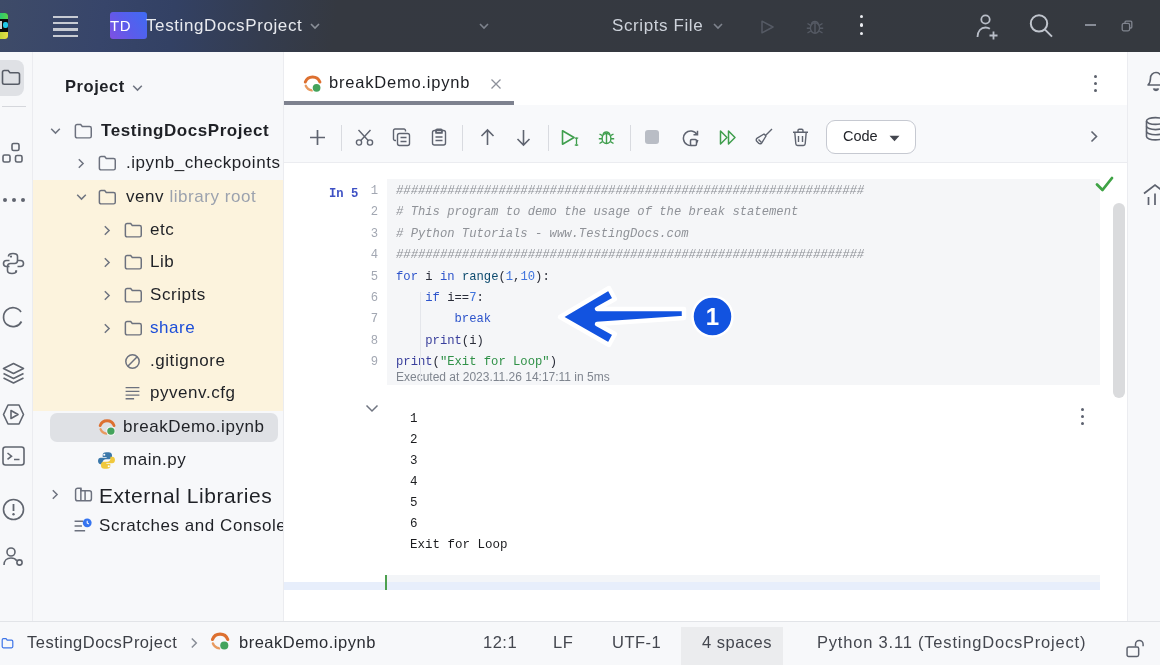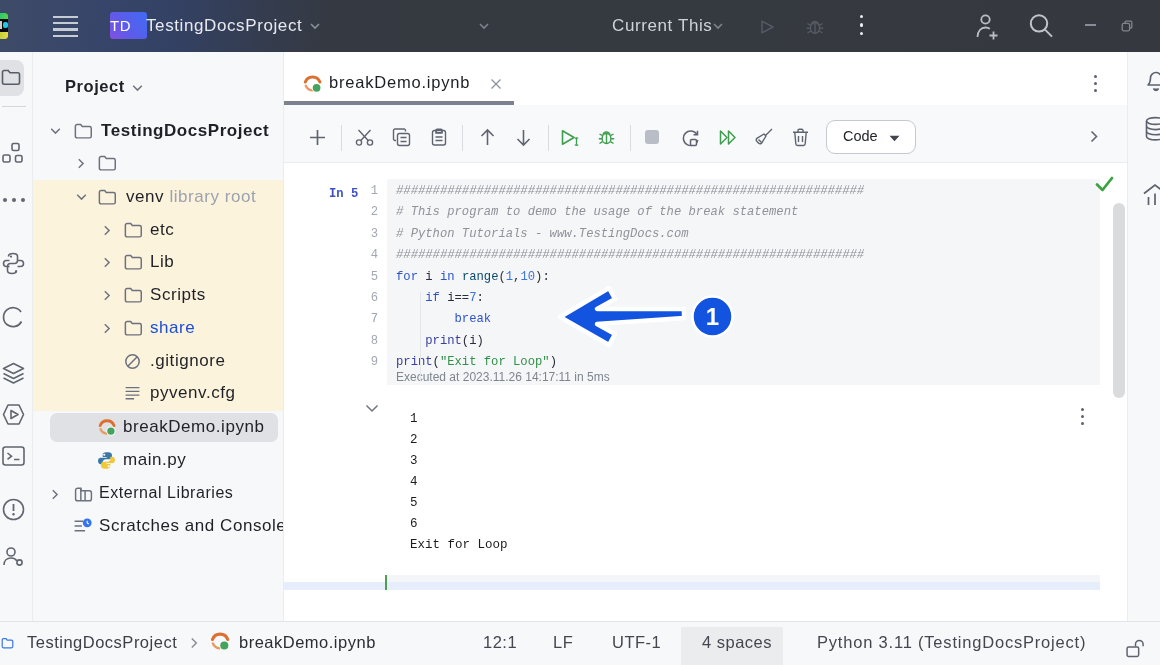--- a/index.html
+++ b/index.html
@@ -41,21 +41,21 @@
   <div class="abs" style="left:110px;top:12px;width:37px;height:27px;border-radius:3px;
     background:linear-gradient(55deg,#8050e2 0%,#5b5ceb 45%,#3f6bf3 100%);
     color:#fff;font-size:15px;text-align:left;line-height:28px;letter-spacing:0.5px;font-stretch:condensed">TD</div>
   <div class="abs tb-txt" style="left:146px;top:0;color:#e8eaef">TestingDocsProject</div>
   <svg class="abs" style="left:309px;top:22px" width="12" height="8" viewBox="0 0 12 8">
       <path d="M2 2l4 4 4-4" stroke="#8b9099" stroke-width="1.6" fill="none"></path>
     </svg>
   <svg class="abs" style="left:478px;top:22px" width="12" height="8" viewBox="0 0 12 8">
       <path d="M2 2l4 4 4-4" stroke="#7e838d" stroke-width="1.6" fill="none"></path>
     </svg>
-  <div class="abs tb-txt" style="left:612px;top:0;color:#ced3db">Current This</div>
+  <div class="abs tb-txt" style="left:612px;top:0;color:#ced3db">Scripts File</div>
   <svg class="abs" style="left:712px;top:22px" width="12" height="8" viewBox="0 0 12 8">
       <path d="M2 2l4 4 4-4" stroke="#7e838d" stroke-width="1.6" fill="none"></path>
     </svg>
 
   <svg class="abs" style="left:759px;top:19px" width="17" height="16" viewBox="0 0 17 16">
       <path d="M3 2.2l11 5.8-11 5.8z" stroke="#555a64" stroke-width="1.5" fill="none" stroke-linejoin="round"></path>
     </svg>
 
   <svg class="abs" style="left:805px;top:18px" width="20" height="18" viewBox="0 0 20 18">
     <g stroke="#555a64" stroke-width="1.4" fill="none">
@@ -199,20 +199,21 @@
     </div>
 <div class="abs" style="left:68px;top:69px;font-weight:bold;font-size:17px;letter-spacing:0.55px;color:#1f2126;white-space:nowrap">TestingDocsProject</div>
 <svg class="abs" style="left:44px;top:106px" width="8" height="11" viewBox="0 0 8 11">
       <path d="M1.8 1.2l4.3 4.3-4.3 4.3" stroke="#6f7480" stroke-width="1.5" fill="none"></path>
     </svg>
 <div class="abs" style="left:65px;top:103px">
       <svg width="18" height="16" viewBox="0 0 17 15">
         <path d="M1.3 3c0-.9.7-1.6 1.6-1.6h3.4l1.5 1.9h6.9c.9 0 1.6.7 1.6 1.6v7.5c0 .9-.7 1.6-1.6 1.6H2.9c-.9 0-1.6-.7-1.6-1.6z" stroke="#6c717e" stroke-width="1.4" fill="none"></path>
       </svg>
     </div>
+<div class="abs" style="left:93px;top:101px;font-size:17px;letter-spacing:0.55px;color:#1f2126;white-space:nowrap">.ipynb_checkpoints</div>
 <svg class="abs" style="left:43px;top:141px" width="11" height="8" viewBox="0 0 11 8">
       <path d="M1.2 1.8l4.3 4.3 4.3-4.3" stroke="#6f7480" stroke-width="1.5" fill="none"></path>
     </svg>
 <div class="abs" style="left:65px;top:137px">
       <svg width="18" height="16" viewBox="0 0 17 15">
         <path d="M1.3 3c0-.9.7-1.6 1.6-1.6h3.4l1.5 1.9h6.9c.9 0 1.6.7 1.6 1.6v7.5c0 .9-.7 1.6-1.6 1.6H2.9c-.9 0-1.6-.7-1.6-1.6z" stroke="#6c717e" stroke-width="1.4" fill="none"></path>
       </svg>
     </div>
 <div class="abs" style="left:93px;top:135px;font-size:17px;letter-spacing:0.55px;color:#1f2126;white-space:nowrap">venv <span style="color:#9ca2ae">library root</span></div>
 <svg class="abs" style="left:70px;top:173px" width="8" height="11" viewBox="0 0 8 11">
@@ -288,21 +289,21 @@
       <path d="M1.8 1.2l4.3 4.3-4.3 4.3" stroke="#6f7480" stroke-width="1.5" fill="none"></path>
     </svg>
 <div class="abs" style="left:41px;top:434px">
       <svg width="19" height="17" viewBox="0 0 18 16">
         <g stroke="#6c717e" stroke-width="1.4" fill="none">
           <path d="M6.5 2h-3a2 2 0 0 0-2 2v8a2 2 0 0 0 2 2h11a2 2 0 0 0 2-2V6.5a2 2 0 0 0-2-2h-8z"></path>
           <path d="M6.5 2v12M10.5 4.5V14"></path>
         </g>
       </svg>
     </div>
-<div class="abs" style="left:66px;top:432px;font-size:16px;letter-spacing:0.55px;color:#1f2126;white-space:nowrap">External Libraries</div>
+<div class="abs" style="left:66px;top:432px;font-size:21px;letter-spacing:0.55px;color:#1f2126;white-space:nowrap">External Libraries</div>
 <div class="abs" style="left:40px;top:466px">
       <svg width="20" height="17" viewBox="0 0 19 16">
 <g stroke="#6c717e" stroke-width="1.4">
           <path d="M1.5 3h8M1.5 7.5h7M1.5 12h10"></path>
         </g>
 <circle cx="13.5" cy="4.5" r="4.2" fill="#3574f0"></circle>
 <path d="M13.5 2.6v2l1.5 1" stroke="#fff" stroke-width="1" fill="none"></path>
 </svg>
     </div>
 <div class="abs" style="left:66px;top:464px;font-size:17px;letter-spacing:0.55px;color:#1f2126;white-space:nowrap">Scratches and Consoles</div>

